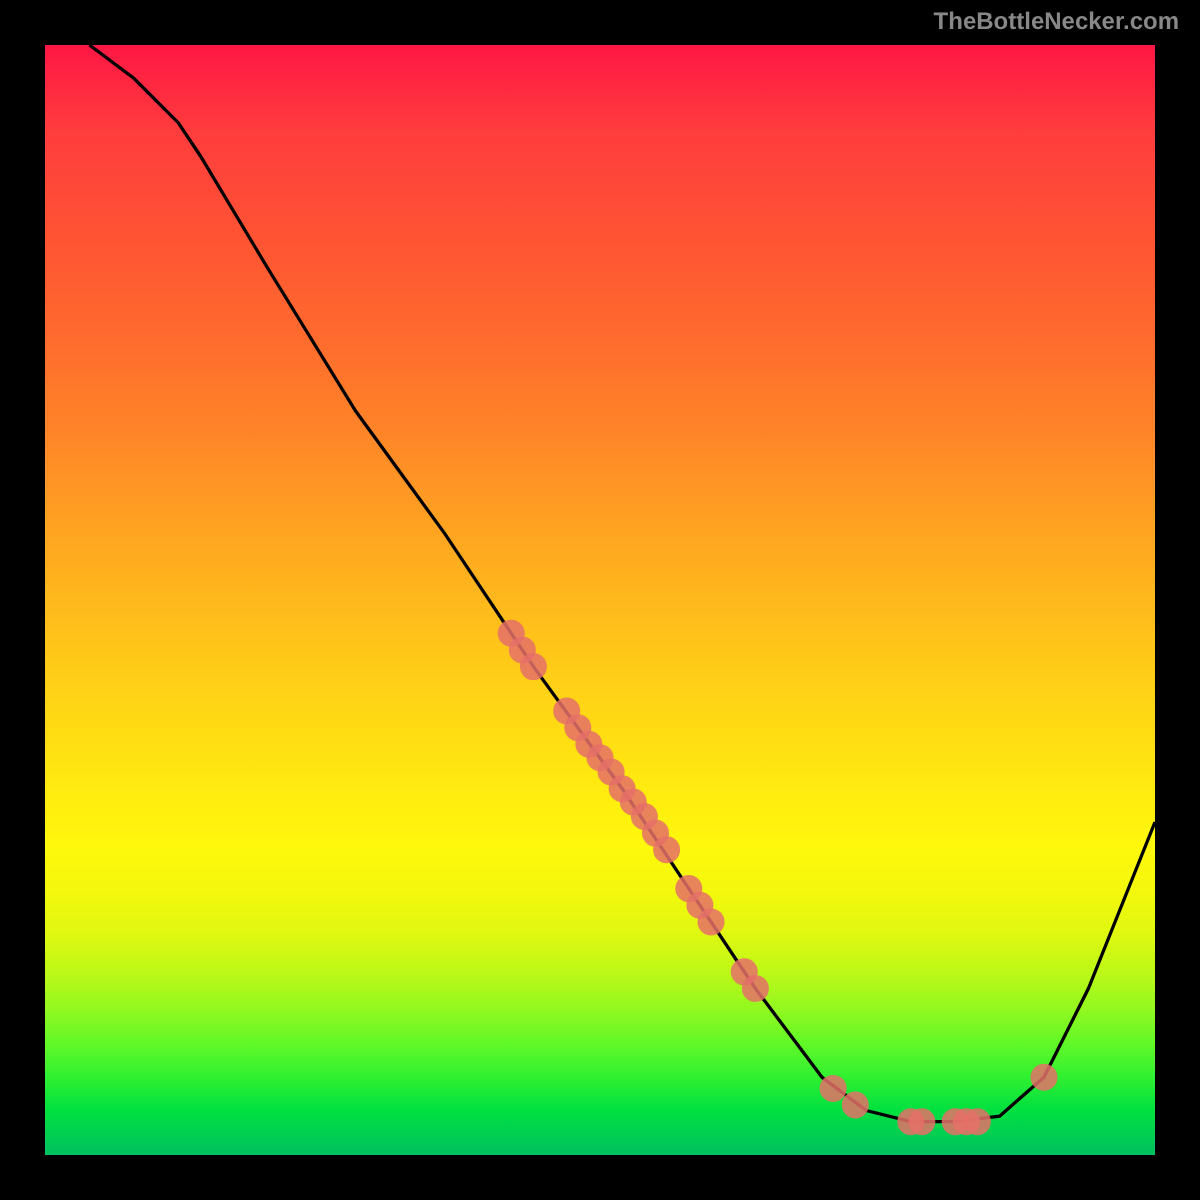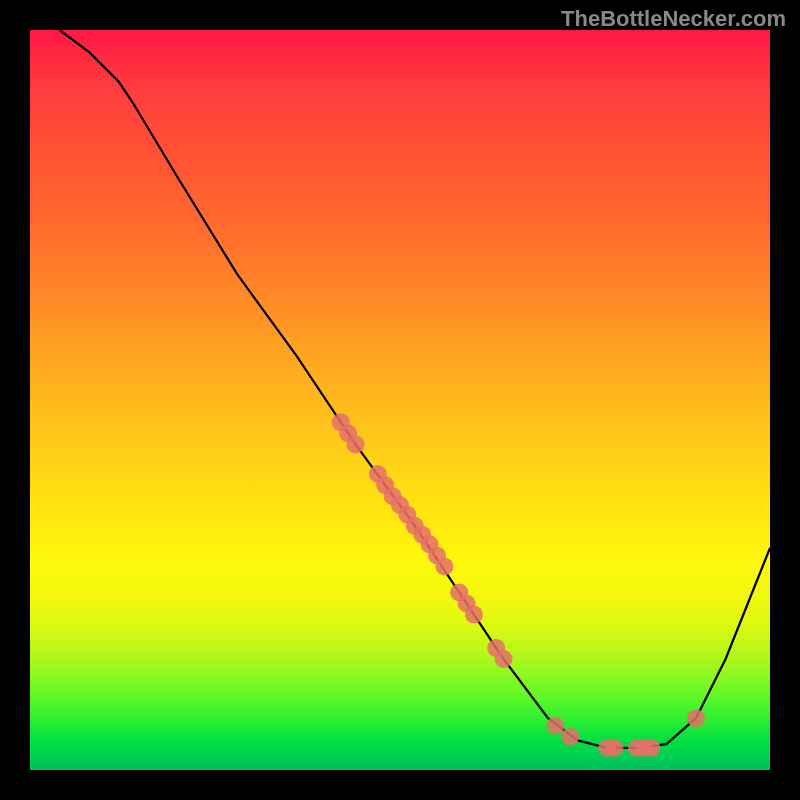--- a/index.html
+++ b/index.html
@@ -48,21 +48,21 @@
     #00e040 96%,
     #00d050 98%,
     #00c060 100%
   );
 }
 .attribution {
   position: absolute;
   top: 6px;
   right: 14px;
   color: #888;
-  font-size: 22px;
+  font-size: 16px;
   font-weight: bold;
   z-index: 10;
 }
 svg {
   position: absolute;
   top: 0;
   left: 0;
   width: 100%;
   height: 100%;
 }

